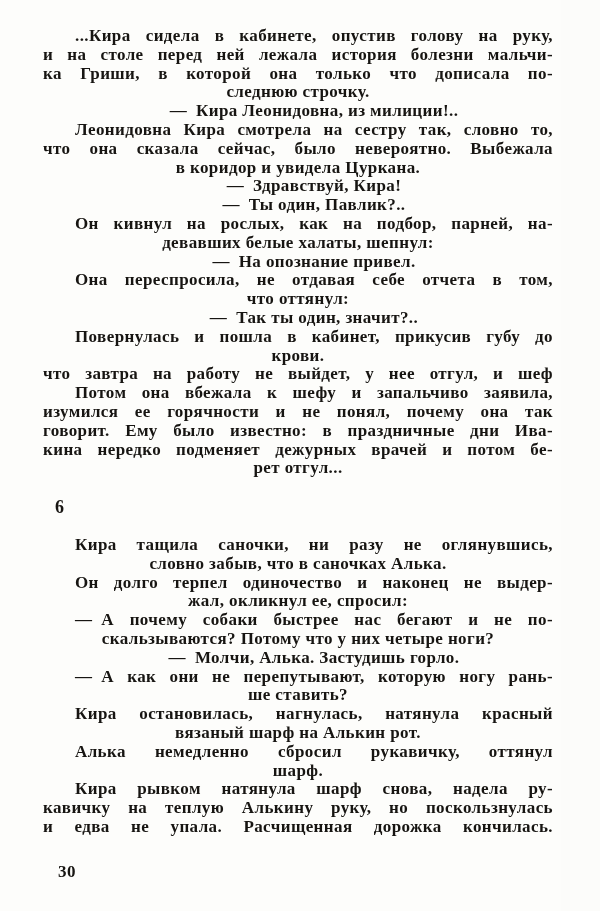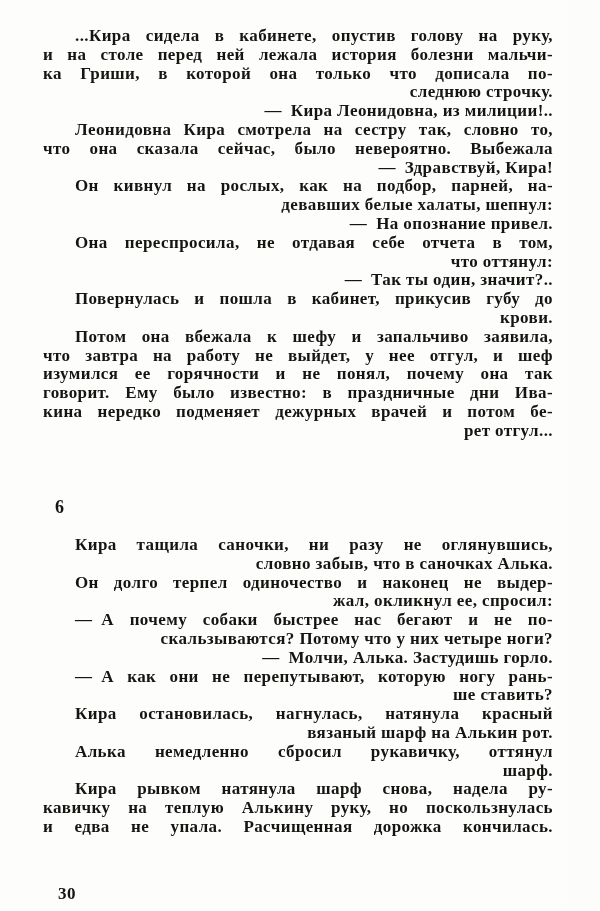--- a/index.html
+++ b/index.html
@@ -23,21 +23,21 @@
     font-size: 17px;
     font-weight: 700;
     line-height: 18.8px;
     letter-spacing: 0.4px;
   }
   #block1 { top: 27px; }
   #block2 { top: 536px; }
   .line {
     height: 18.8px;
     white-space: nowrap;
-    text-align: right;
+    text-align: center;
   }
   .line.just {
     white-space: normal;
     text-align: justify;
     text-align-last: justify;
   }
   .line.indent { text-indent: 32px; }
   .section-heading {
     position: absolute;
     left: 55px;
@@ -46,47 +46,48 @@
     font-weight: 700;
     letter-spacing: 0.5px;
   }
   .page-number {
     position: absolute;
     left: 58px;
     top: 862px;
     font-size: 17px;
     font-weight: 700;
     letter-spacing: 0.5px;
-    margin-top: 22px;
   }
 </style>
 </head>
 <body>
 
 <div class="scan-page">
 
   <div id="block1" class="text-block">
       <div class="line indent just">...Кира сидела в кабинете, опустив голову на руку,</div>
       <div class="line just">и на столе перед ней лежала история болезни мальчи-</div>
       <div class="line just">ка Гриши, в которой она только что дописала по-</div>
       <div class="line">следнюю строчку.</div>
       <div class="line indent">— Кира Леонидовна, из милиции!..</div>
       <div class="line indent just">Леонидовна Кира смотрела на сестру так, словно то,</div>
       <div class="line just">что она сказала сейчас, было невероятно. Выбежала</div>
+      <div class="line">в коридор и увидела Цуркана.</div>
       <div class="line indent">— Здравствуй, Кира!</div>
+      <div class="line indent">— Ты один, Павлик?..</div>
       <div class="line indent just">Он кивнул на рослых, как на подбор, парней, на-</div>
       <div class="line">девавших белые халаты, шепнул:</div>
       <div class="line indent">— На опознание привел.</div>
       <div class="line indent just">Она переспросила, не отдавая себе отчета в том,</div>
       <div class="line">что оттянул:</div>
       <div class="line indent">— Так ты один, значит?..</div>
       <div class="line indent just">Повернулась и пошла в кабинет, прикусив губу до</div>
       <div class="line">крови.</div>
+      <div class="line just">что завтра на работу не выйдет, у нее отгул, и шеф</div>
       <div class="line indent just">Потом она вбежала к шефу и запальчиво заявила,</div>
-      <div class="line just">что завтра на работу не выйдет, у нее отгул, и шеф</div>
       <div class="line just">изумился ее горячности и не понял, почему она так</div>
       <div class="line just">говорит. Ему было известно: в праздничные дни Ива-</div>
       <div class="line just">кина нередко подменяет дежурных врачей и потом бе-</div>
       <div class="line">рет отгул...</div>
     </div>
 
   <div class="section-heading">6</div>
 
   <div id="block2" class="text-block">
       <div class="line indent just">Кира тащила саночки, ни разу не оглянувшись,</div>

